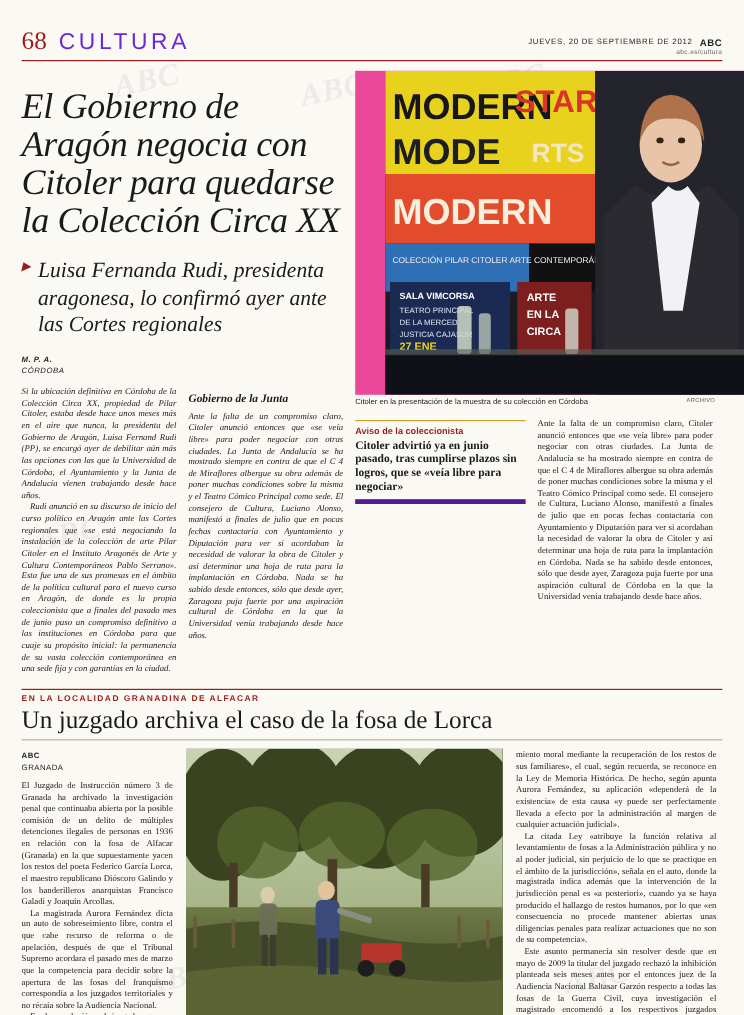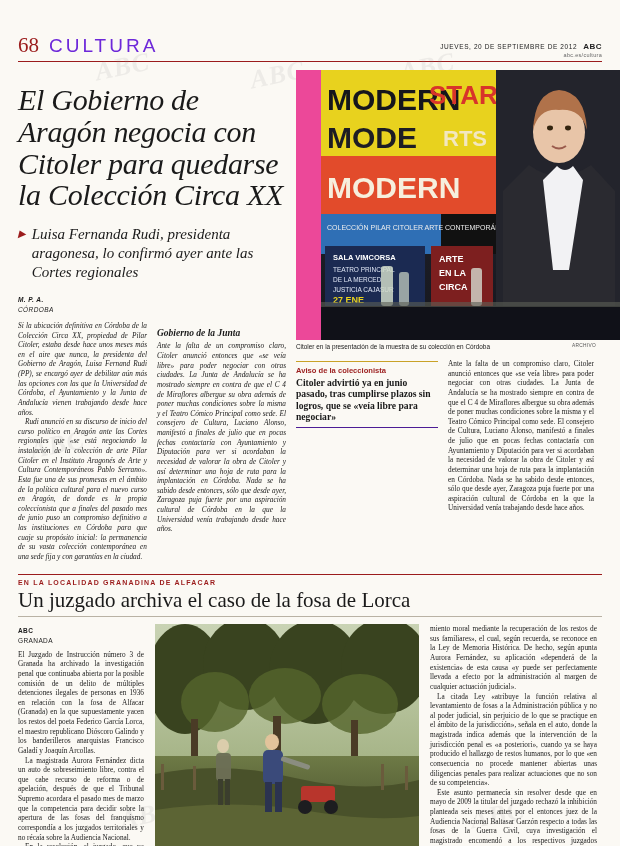--- a/index.html
+++ b/index.html
@@ -12,59 +12,59 @@
     overflow:hidden;
   }
   .page{position:relative;width:620px;height:846px;box-sizing:border-box;padding:0 18px;}
 
   
   .wm{position:absolute;color:rgba(150,150,150,0.13);font-family:"Liberation Serif",serif;
       font-weight:bold;font-style:italic;font-size:26px;pointer-events:none;letter-spacing:1px;}
 
   
   .masthead{display:flex;align-items:flex-end;justify-content:space-between;padding-top:22px;}
-  .mast-left{display:flex;align-items:baseline;gap:10px;margin-top:11px;}
+  .mast-left{display:flex;align-items:baseline;gap:10px;}
   .folio{font-size:21px;color:#9b1c1c;font-family:"Liberation Serif",serif;}
   .section-name{font-size:19px;letter-spacing:3px;color:#6d28d9;font-family:"Liberation Sans",sans-serif;}
   .mast-right{text-align:right;font-family:"Liberation Sans",sans-serif;}
   .mast-date{font-size:6.5px;letter-spacing:.6px;color:#222;display:flex;gap:6px;align-items:center;justify-content:flex-end;}
   .mast-abc{font-weight:bold;font-size:8px;letter-spacing:.5px;}
   .mast-url{font-size:5.5px;color:#666;letter-spacing:.3px;margin-top:1px;}
   .rule{border-bottom:1.2px solid #9b1c1c;margin-top:3px;}
 
   
   .headline{font-size:30px;line-height:1.06;font-weight:normal;margin:14px 0 0 0;
             font-family:"Liberation Serif",serif;letter-spacing:-0.3px;width:268px;}
   .top-area{display:flex;gap:10px;margin-top:8px;}
   .top-left{width:268px;font-style:italic;}
   .top-right{width:300px;}
 
   .kicker{display:flex;gap:6px;margin-top:14px;}
   .arrow{color:#9b1c1c;font-size:10px;line-height:1.2;padding-top:3px;}
-  .kicker-text{font-size:15px;line-height:1.25;}
+  .kicker-text{font-size:18px;line-height:1.25;}
 
   .byline{font-family:"Liberation Sans",sans-serif;font-size:6.5px;font-weight:bold;
           letter-spacing:.4px;margin-top:14px;line-height:1.5;}
   .byline .loc{font-weight:normal;}
 
   .cols2{display:flex;gap:10px;margin-top:6px;}
   .col{width:129px;}
   p.body{font-size:7.3px;line-height:1.32;text-align:justify;margin:0 0 0 0;
          font-family:"Liberation Serif",serif;hyphens:auto;}
   p.body + p.body{text-indent:7px;}
   .subhead{font-size:9.5px;font-weight:bold;margin:7px 0 3px 0;line-height:1.1;}
 
   
   .photo{width:325px;height:270px;position:relative;overflow:hidden;background:#ec4899;text-align:right;}
   .photo-caption{font-size:6.4px;font-family:"Liberation Sans",sans-serif;margin-top:3px;
                  display:flex;justify-content:space-between;align-items:flex-start;gap:6px;}
   .credit{font-size:4.8px;color:#555;letter-spacing:.3px;white-space:nowrap;}
 
   
-  .box{border-top:1px solid #c9a227;border-bottom:1px solid #4c1d95;padding:4px 0 5px 0;margin-top:6px;}
+  .box{border-top:1px solid #c9a227;border-bottom:4px solid #4c1d95;padding:4px 0 5px 0;margin-top:6px;}
   .box-title{color:#9b1c1c;font-size:7.6px;font-weight:bold;font-family:"Liberation Sans",sans-serif;margin-bottom:2px;}
   .box-text{font-size:9.6px;font-weight:bold;line-height:1.18;}
 
   
   .sep{border-top:1px solid #9b1c1c;margin-top:12px;}
   .antetitulo{color:#9b1c1c;font-family:"Liberation Sans",sans-serif;font-size:7px;
               letter-spacing:1.2px;font-weight:bold;margin-top:4px;}
   .headline2{font-size:21px;margin:3px 0 0 0;font-weight:normal;line-height:1.08;}
   .thinrule{border-bottom:.8px solid #b9b2a4;margin-top:5px;}
 

